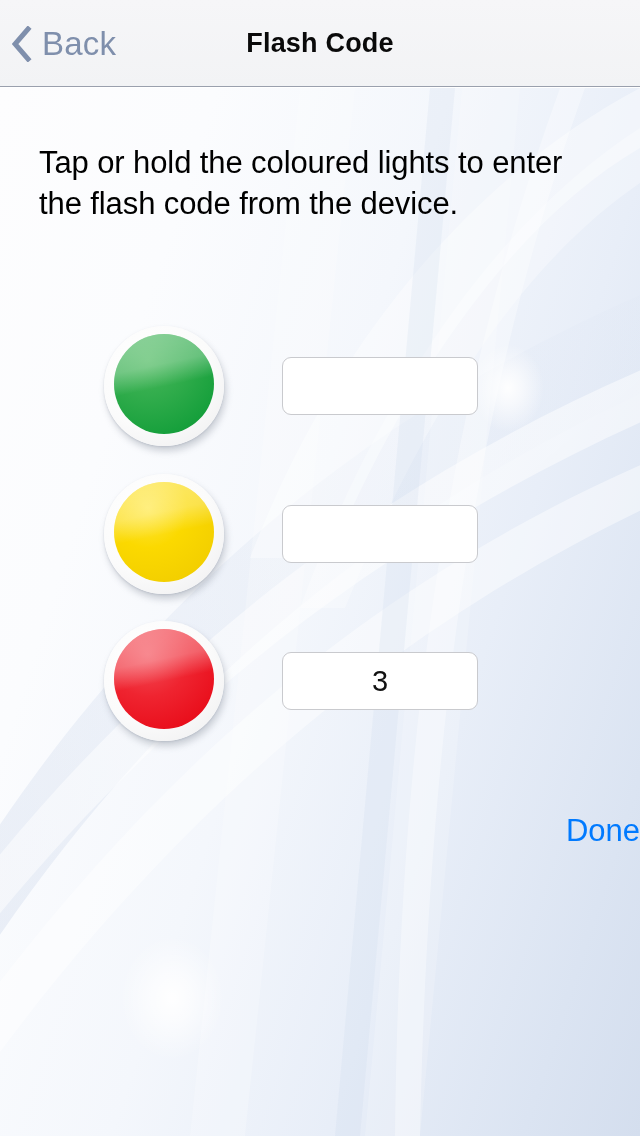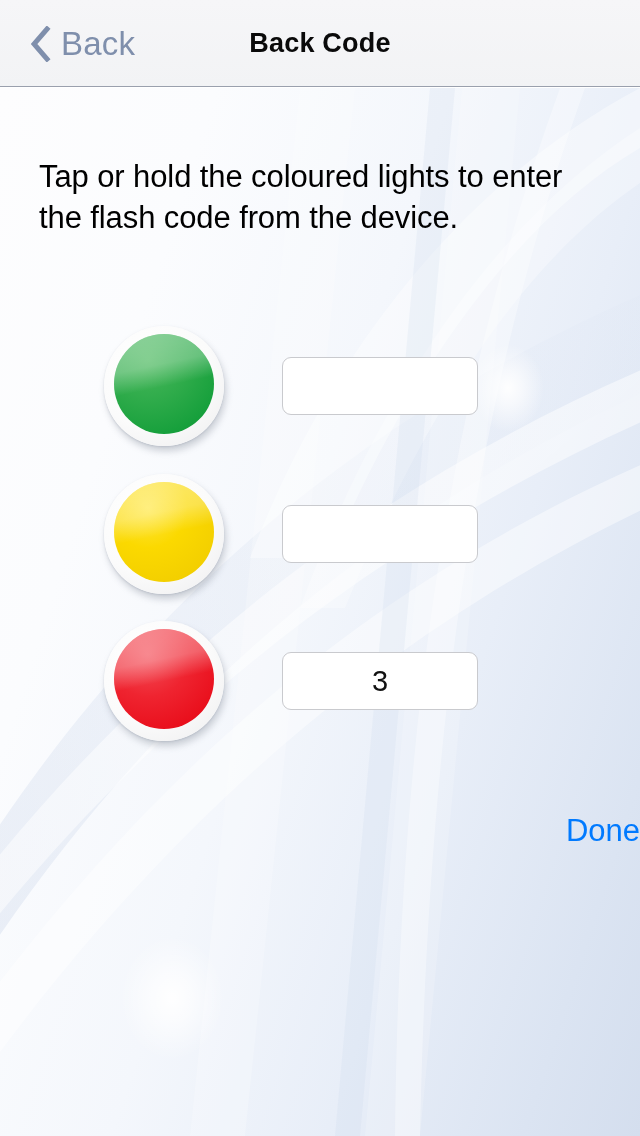--- a/index.html
+++ b/index.html
@@ -19,21 +19,21 @@
 
   
   #navbar {
     position:absolute; left:0; top:0;
     width:640px; height:87px;
     background:linear-gradient(180deg,#f6f6f8 0%,#f2f3f5 100%);
     border-bottom:1px solid #9aa0ad;
     z-index:40;
   }
   #back-button {
-    position:absolute; left:21px; top:0; height:87px;
+    position:absolute; left:2px; top:0; height:87px;
     display:flex; align-items:center; gap:10px;
     padding:4px 10px; cursor:pointer;
     background:transparent; border:none;
   }
   #back-chevron { display:block; }
   #back-label {
     font-size:33px; color:#7f8fac; letter-spacing:.2px;
     line-height:1;
   }
   #nav-title {
@@ -53,21 +53,21 @@
        #e8eef8 68%, #dbe4f2 88%, #d4deee 100%);
     overflow:hidden;
     z-index:0;
   }
   #bg-art { position:absolute; left:0; top:0; }
 
   
   #content { position:absolute; left:0; top:88px; width:640px; height:1048px; z-index:10; }
 
   #instructions {
-    position:absolute; left:39px; top:68px; width:530px;
+    position:absolute; left:39px; top:54px; width:530px;
     font-size:31px; line-height:41px; color:#000;
     letter-spacing:-0.1px;
   }
 
   .light-row { position:absolute; left:0; width:640px; height:120px; }
   #row-green  { top:238px; }
   #row-yellow { top:386px; }
   #row-red    { top:533px; }
 
   
@@ -165,21 +165,21 @@
 
   <div id="navbar">
     <button id="back-button">
       <span>
         <svg id="back-chevron" width="20" height="36" viewBox="0 0 20 36" aria-hidden="true">
           <polyline points="16,3 3,18 16,33" fill="none" stroke="#7f8fac" stroke-width="5" stroke-linecap="square" stroke-linejoin="miter"></polyline>
         </svg>
       </span>
       <span id="back-label">Back</span>
     </button>
-    <div id="nav-title">Back Code</div>
+    <div id="nav-title">Flash Code</div>
   </div>
 
   <div id="content">
 
     <p id="instructions">Tap or hold the coloured lights to enter the flash code from the device.</p>
 
     <div class="light-row" id="row-green">
       <button class="lamp-button">
         <span class="lamp-face" id="lamp-green-face"></span>
         <span class="lamp-gloss"></span>

